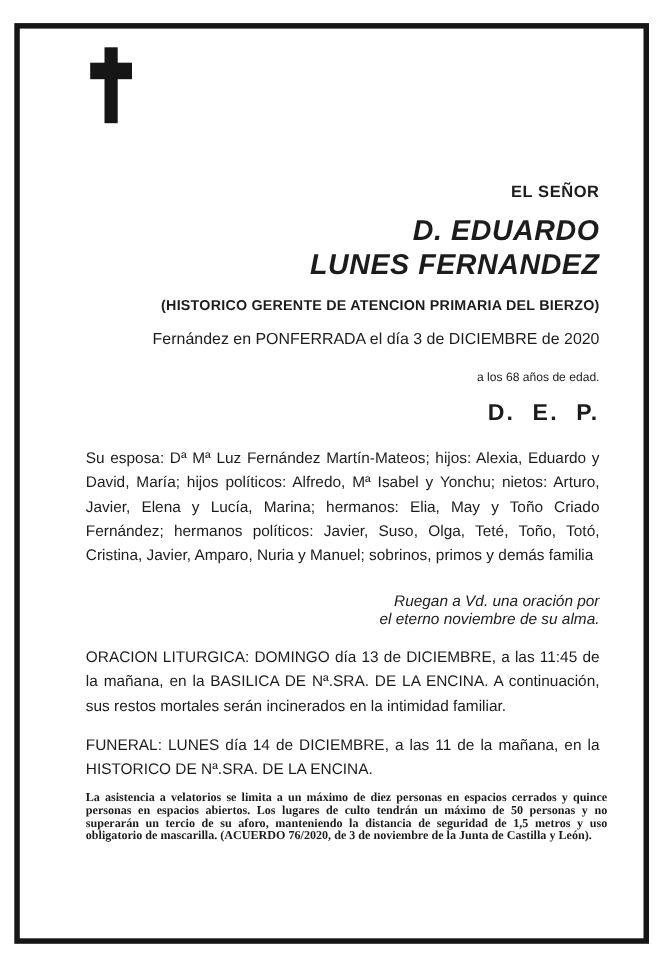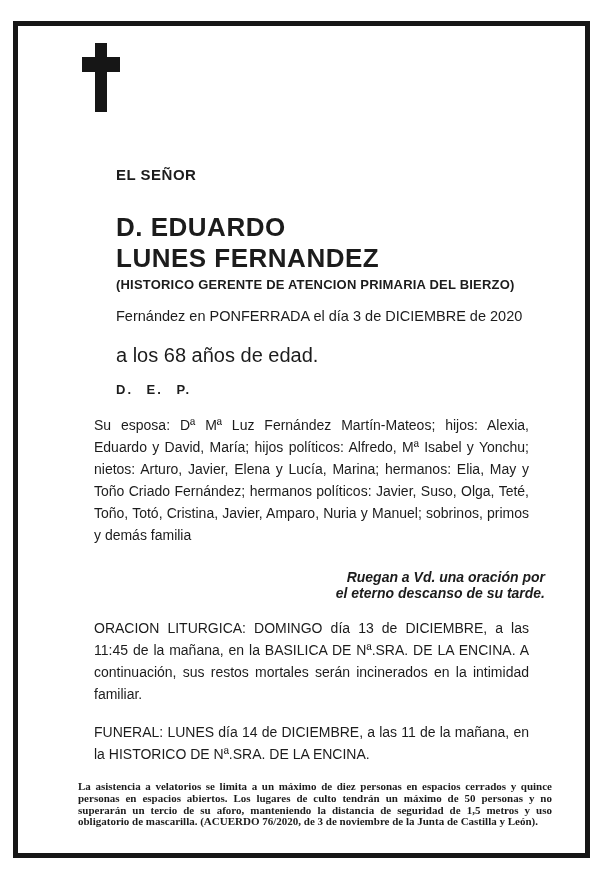--- a/index.html
+++ b/index.html
@@ -20,62 +20,63 @@
   }
   .cross { position: absolute; }
   .cross .v { position: absolute; left: 95px; top: 43px; width: 12px; height: 69px; background: #161616; }
   .cross .h { position: absolute; left: 82px; top: 57px; width: 38px; height: 15px; background: #161616; }
 
   .content {
     position: absolute;
     left: 78px; top: 26px;
     width: 467px;
   }
-  .center-shift { margin-left: 38px; text-align: left; }
+  .center-shift { margin-left: 38px; text-align: right; }
 
   .honorific {
     margin-top: 140px;
     font-weight: bold;
     font-size: 15px;
     letter-spacing: 0.5px;
   }
   .deceased-name {
-    margin-top: 29px;
+    margin-top: 11px;
     font-weight: bold;
     font-size: 26px;
     line-height: 31px;
     letter-spacing: 0.5px;
+    font-style: italic;
   }
   .deceased-subtitle {
-    margin-top: 3px;
+    margin-top: 14px;
     font-weight: bold;
     font-size: 13px;
     letter-spacing: 0.2px;
   }
   .death-line { margin-top: 16px; font-size: 14.5px; }
-  .age-line { margin-top: 20px; font-size: 20px; }
+  .age-line { margin-top: 20px; font-size: 11px; }
   .sacraments-line { margin-top: 16px; font-size: 14.5px; }
   .dep-line {
     margin-top: 15px;
     font-weight: bold;
-    font-size: 13px;
+    font-size: 21px;
     letter-spacing: 2px;
     word-spacing: 8px;
   }
   p.block {
-    margin: 16px;
+    margin: 0;
     font-size: 14px;
     line-height: 22px;
     text-align: justify;
   }
   .family-paragraph { margin-top: 17px !important; }
   .prayer {
     margin-top: 23px;
     text-align: right;
-    font-weight: bold;
+    font-weight: normal;
     font-style: italic;
     font-size: 14px;
     line-height: 16px;
   }
   .oracion-paragraph { margin-top: 16px !important; }
   .funeral-paragraph { margin-top: 14px !important; }
   .capilla-paragraph { margin-top: 13px !important; }
   .covid-notice {
     margin: 10px 0 0 0;
     width: 474px;
@@ -108,21 +109,21 @@
     <div class="deceased-subtitle">(HISTORICO GERENTE DE ATENCION PRIMARIA DEL BIERZO)</div>
     <div class="death-line"><span>Fernández en </span><span class="b">PONFERRADA</span><span> el día </span><span class="b">3</span><span> de </span><span class="b">DICIEMBRE</span><span> de </span><span class="b">2020</span></div>
     <div class="age-line"><span>a los </span><span class="b">68</span><span> años de edad.</span></div>
     <div class="dep-line">D. E. P.</div>
   </div>
 
   <p class="block family-paragraph">Su esposa: Dª Mª Luz Fernández Martín-Mateos; hijos: Alexia, Eduardo y David, María; hijos políticos: Alfredo, Mª Isabel y Yonchu; nietos: Arturo, Javier, Elena y Lucía, Marina; hermanos: Elia, May y Toño Criado Fernández; hermanos políticos: Javier, Suso, Olga, Teté, Toño, Totó, Cristina, Javier, Amparo, Nuria y Manuel; sobrinos, primos y demás familia</p>
 
   <div class="prayer">
     <div>Ruegan a Vd. una oración por</div>
-    <div>el eterno descanso de su tarde.</div>
+    <div>el eterno noviembre de su alma.</div>
   </div>
 
   <p class="block oracion-paragraph"><span class="b">ORACION LITURGICA: DOMINGO</span><span> día </span><span class="b">13</span><span> de </span><span class="b">DICIEMBRE</span><span>, a las </span><span class="b">11:45</span><span> de la mañana, en la </span><span class="b">BASILICA DE Nª.SRA. DE LA ENCINA</span><span>. A continuación, sus restos mortales serán incinerados en la intimidad familiar.</span></p>
 
   <p class="block funeral-paragraph"><span class="b">FUNERAL: LUNES</span><span> día </span><span class="b">14</span><span> de </span><span class="b">DICIEMBRE</span><span>, a las </span><span class="b">11</span><span> de la mañana, en la </span><span class="b">HISTORICO DE Nª.SRA. DE LA ENCINA.</span></p>
 
 
   <p class="covid-notice">La asistencia a velatorios se limita a un máximo de diez personas en espacios cerrados y quince personas en espacios abiertos. Los lugares de culto tendrán un máximo de 50 personas y no superarán un tercio de su aforo, manteniendo la distancia de seguridad de 1,5 metros y uso obligatorio de mascarilla. (ACUERDO 76/2020, de 3 de noviembre de la Junta de Castilla y León).</p>
 
 </div>

